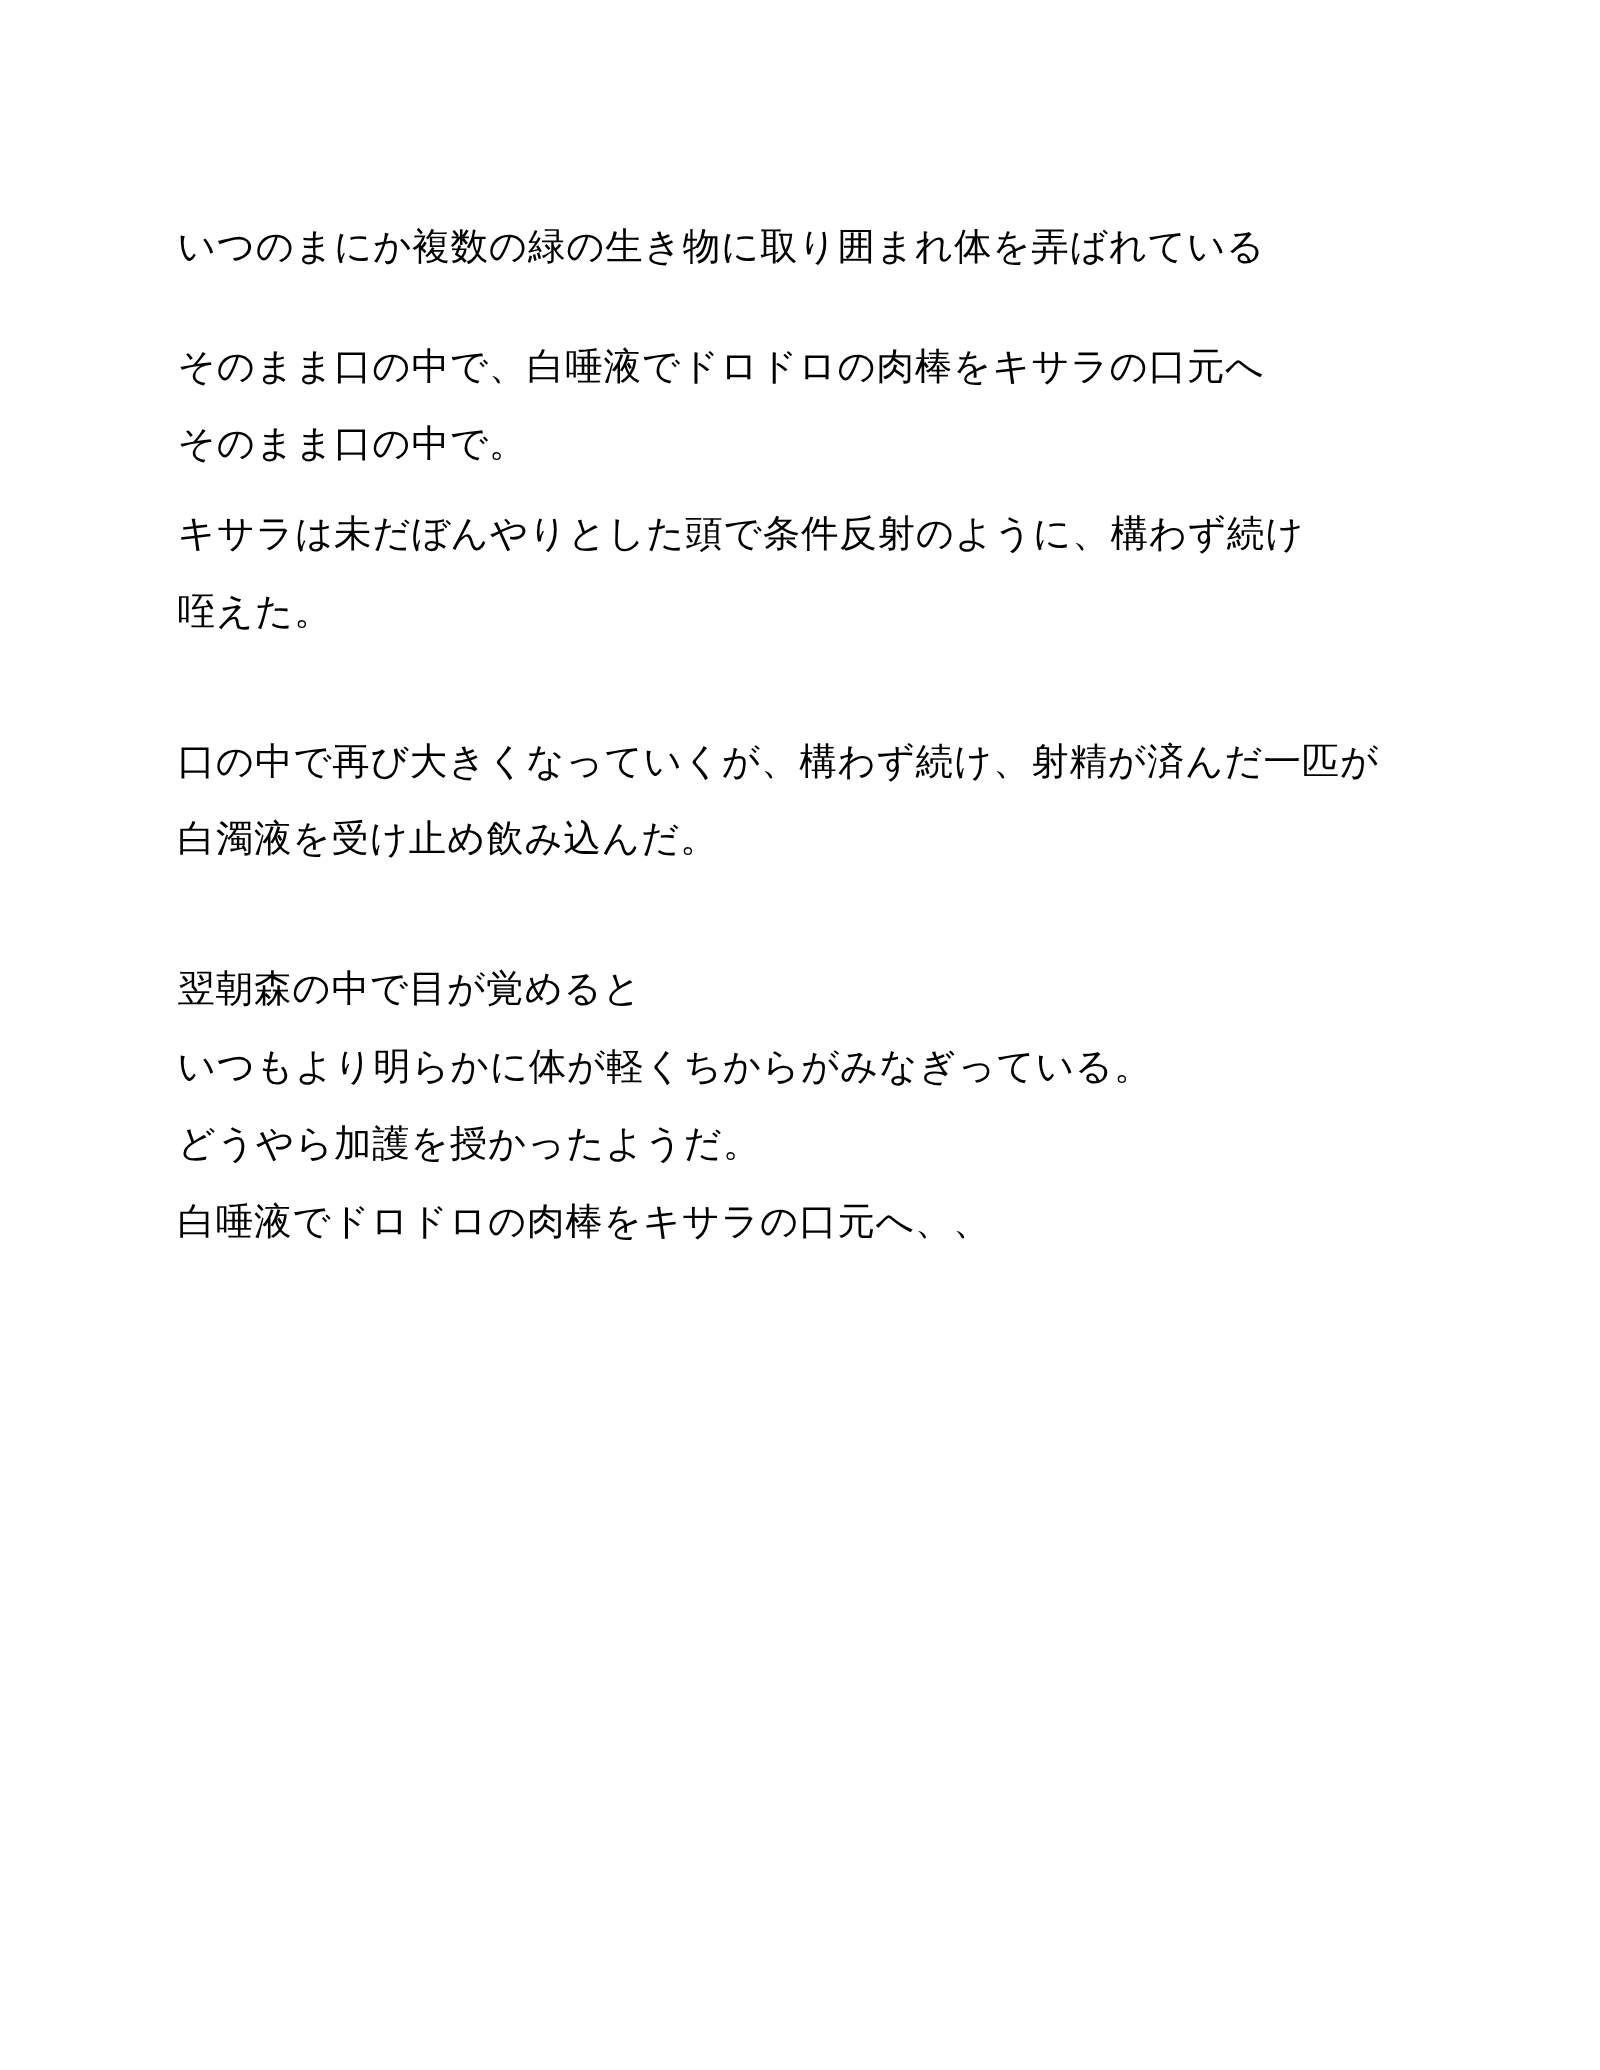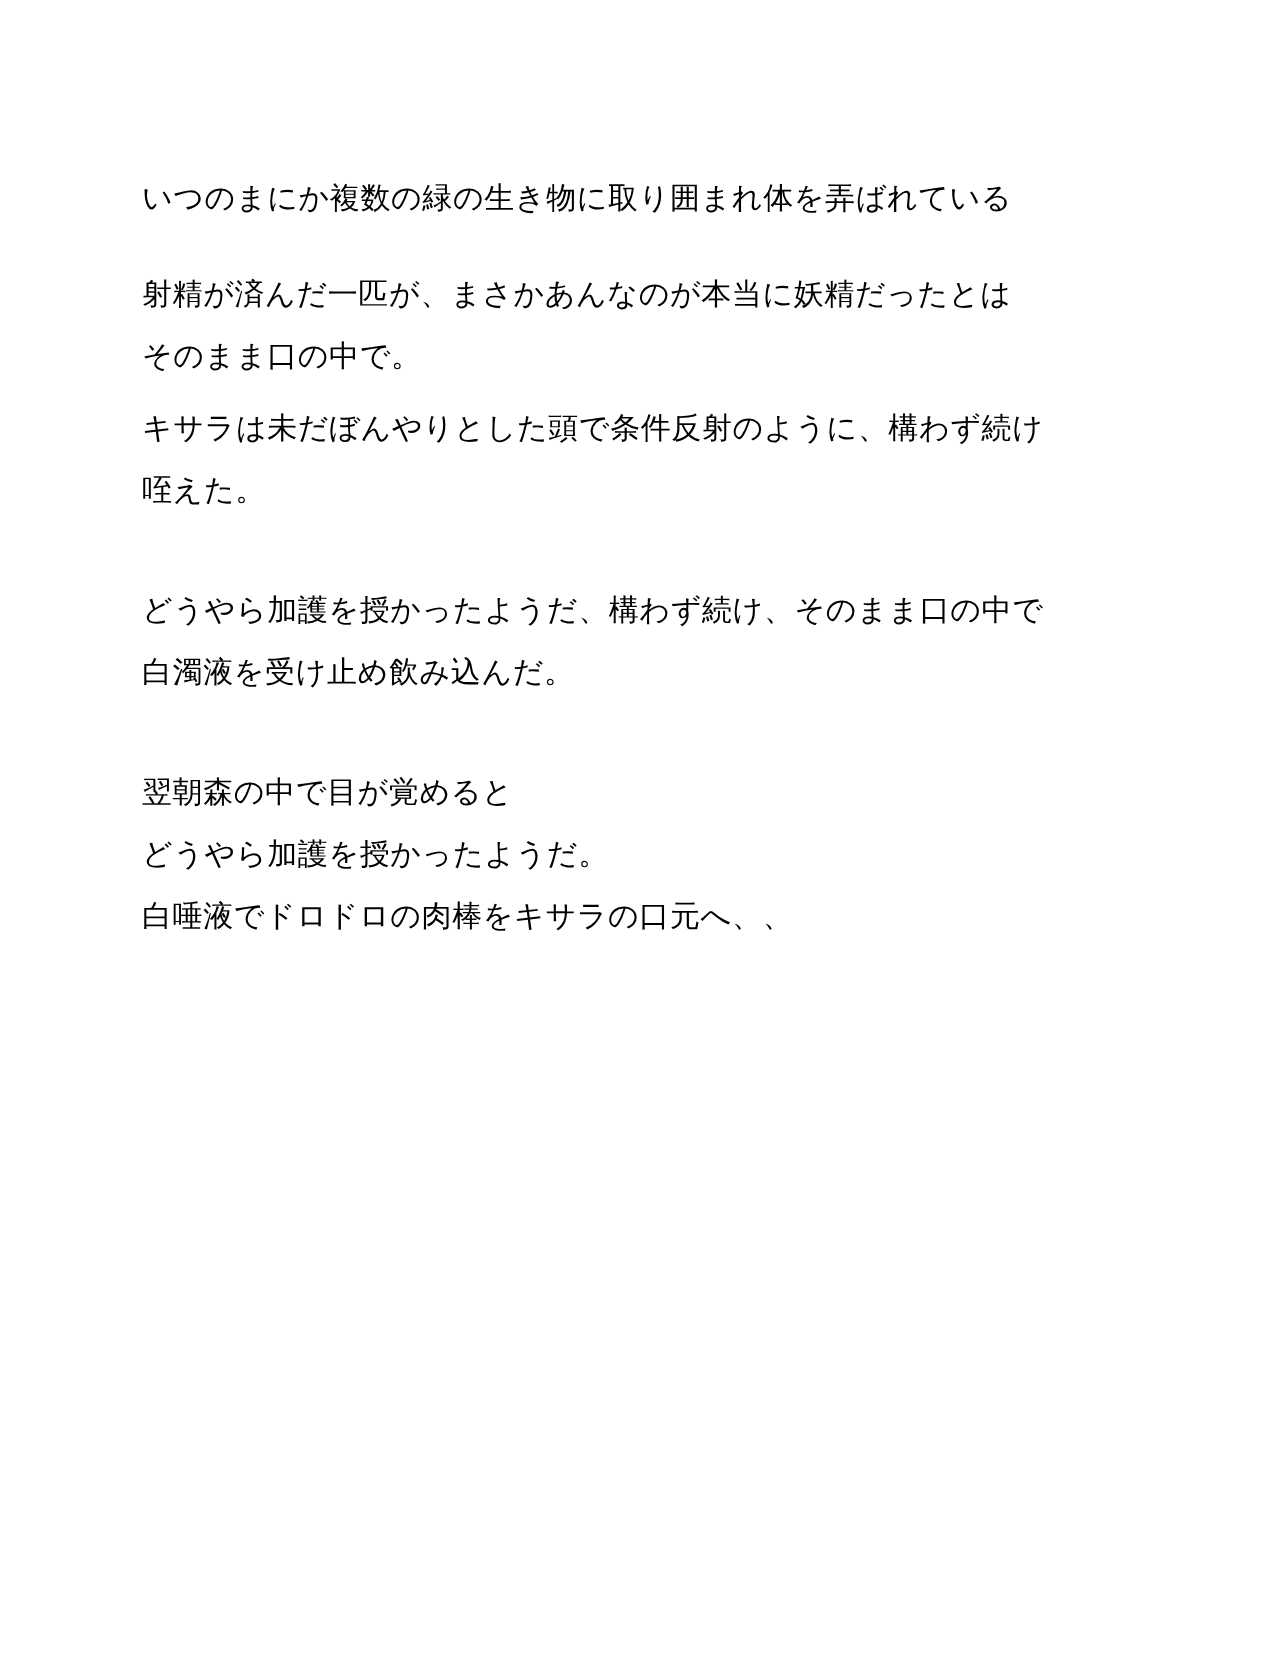--- a/index.html
+++ b/index.html
@@ -45,40 +45,41 @@
 <div class="page">
   <div class="doc-body">
 
     <div>
       <p class="line">いつのまにか複数の緑の生き物に取り囲まれ体を弄ばれている</p>
     </div>
 
     <div class="gap-md"></div>
 
     <div>
-      <p class="line">射精が済んだ一匹が、まさかあんなのが本当に妖精だったとは</p>
+      <p class="line">そのまま口の中で、白唾液でドロドロの肉棒をキサラの口元へ</p>
       <p class="line">そのまま口の中で。</p>
     </div>
 
     <div class="gap-sm"></div>
 
     <div>
       <p class="line">キサラは未だぼんやりとした頭で条件反射のように、構わず続け</p>
       <p class="line">咥えた。</p>
     </div>
 
     <div class="gap-lg"></div>
 
     <div>
-      <p class="line">どうやら加護を授かったようだ、構わず続け、そのまま口の中で</p>
+      <p class="line">口の中で再び大きくなっていくが、構わず続け、射精が済んだ一匹が</p>
       <p class="line">白濁液を受け止め飲み込んだ。</p>
     </div>
 
     <div class="gap-lg"></div>
 
     <div>
       <p class="line">翌朝森の中で目が覚めると</p>
+      <p class="line">いつもより明らかに体が軽くちからがみなぎっている。</p>
       <p class="line">どうやら加護を授かったようだ。</p>
       <p class="line">白唾液でドロドロの肉棒をキサラの口元へ、、</p>
     </div>
 
   </div>
 </div>
 
 </body></html>

